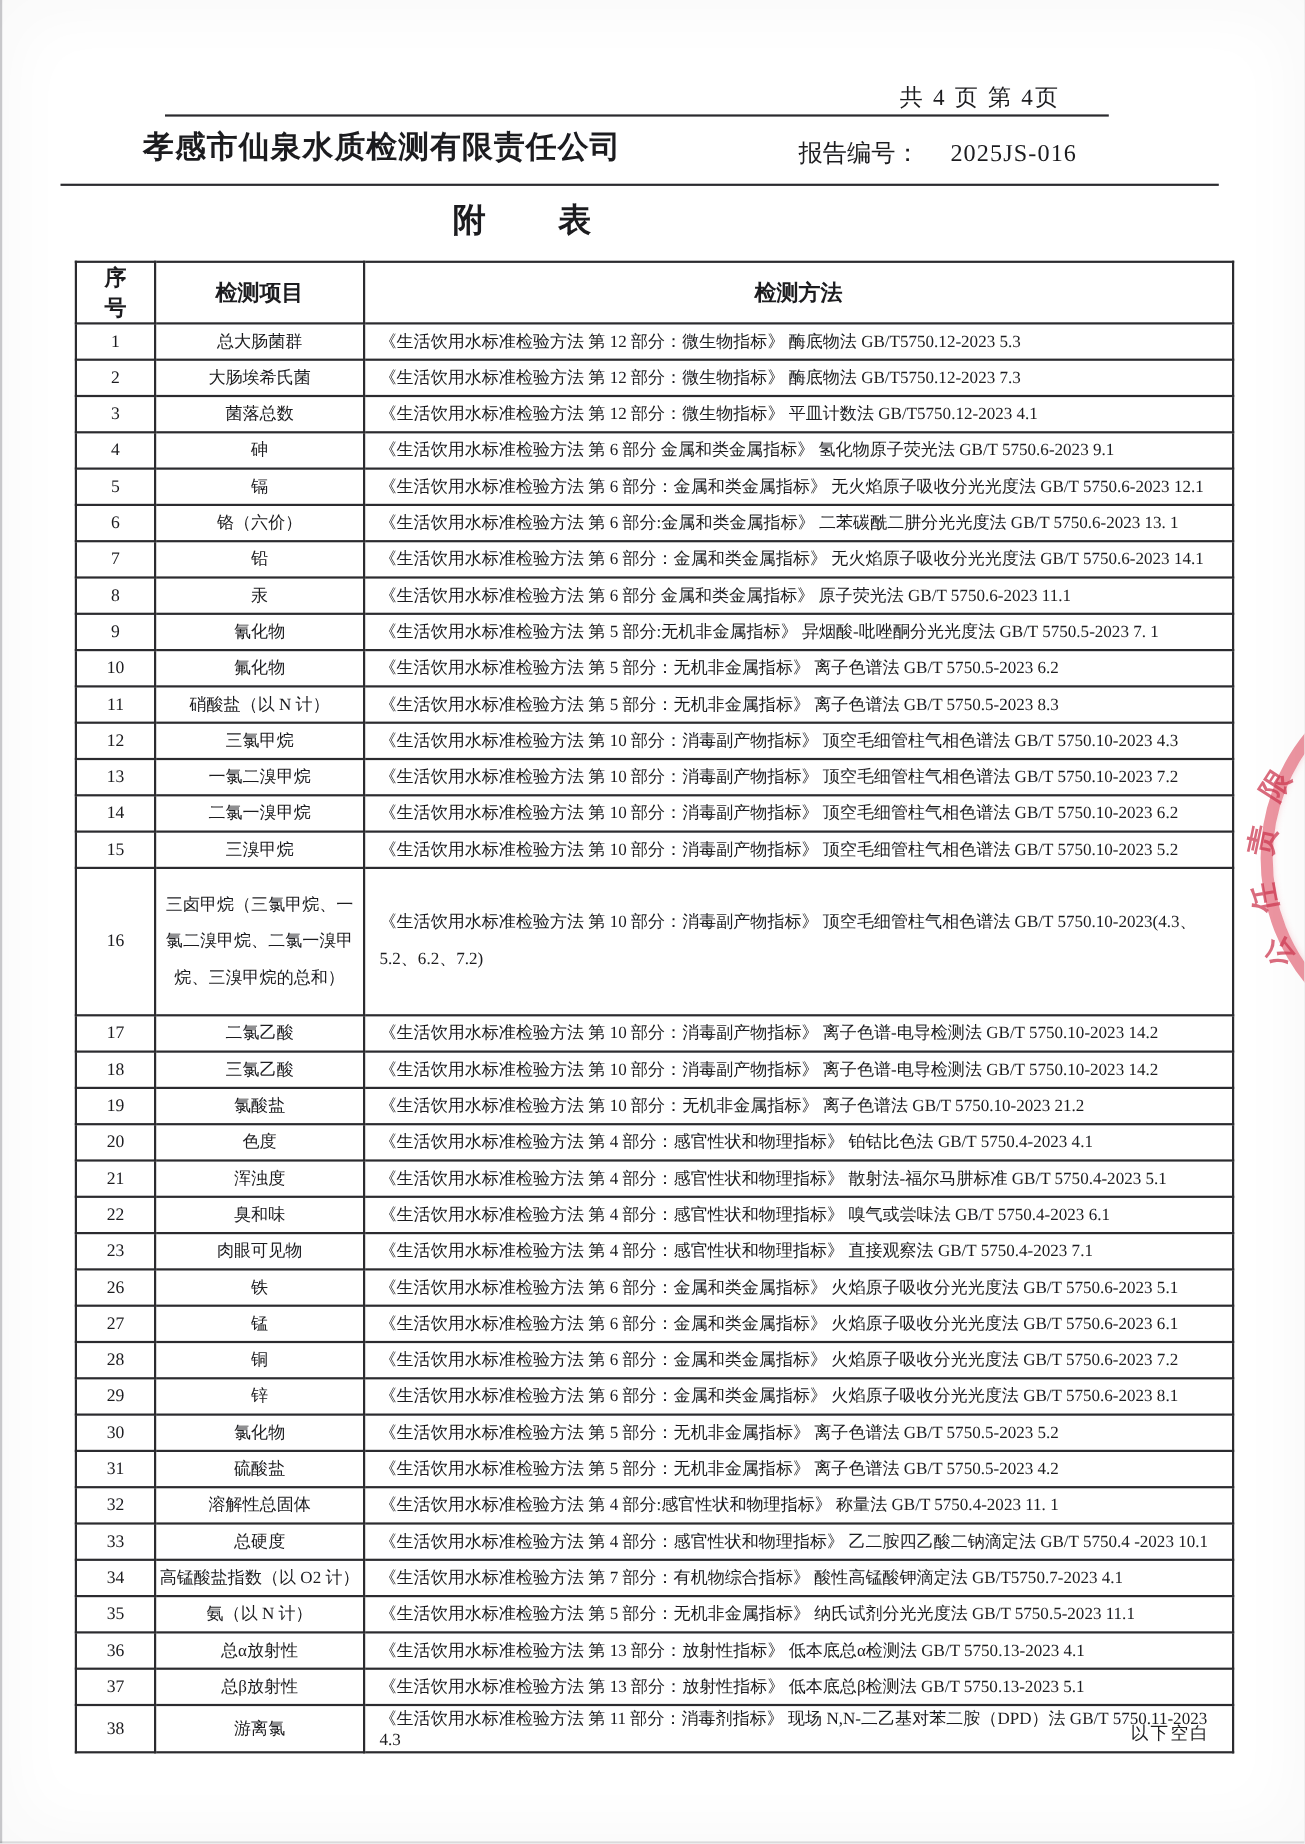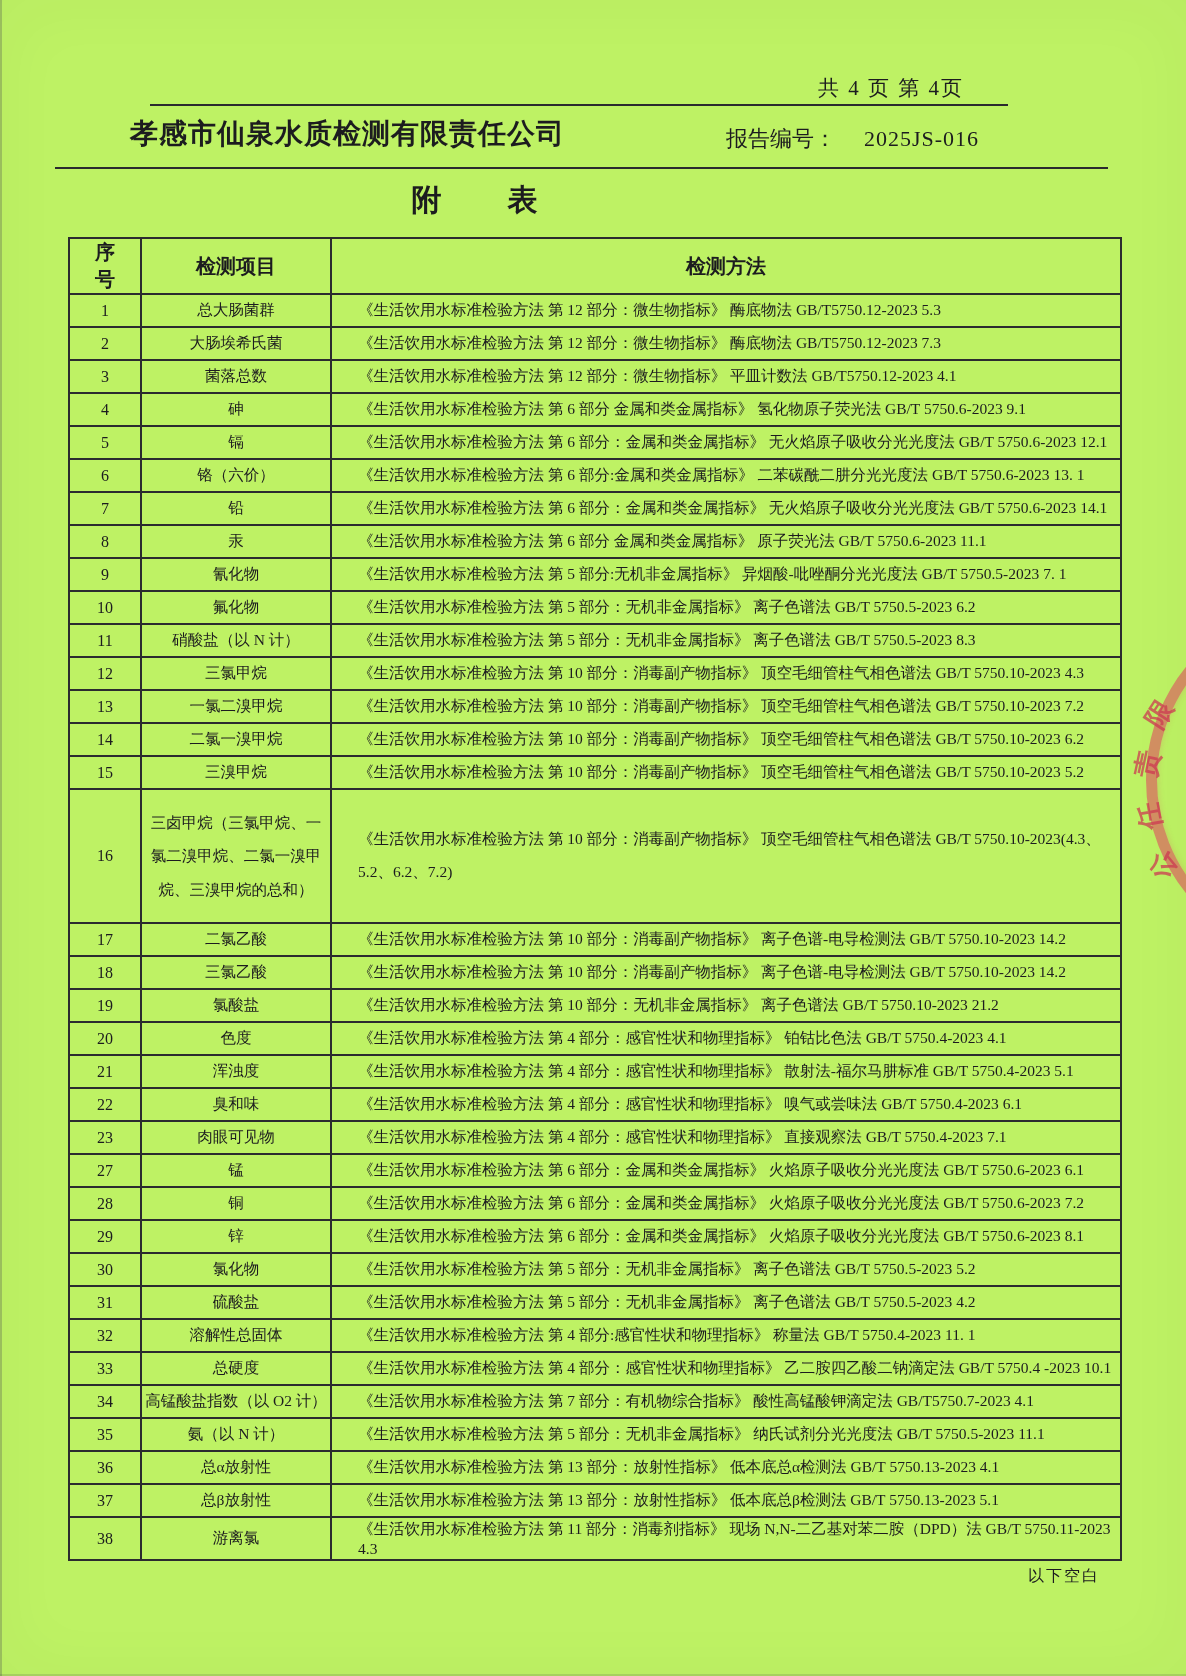--- a/index.html
+++ b/index.html
@@ -1,18 +1,18 @@
 <!DOCTYPE html>
 <html><head>
 <meta charset="utf-8">
 <style>
   html,body { margin:0; padding:0; background:#e9e9ec; }
   .page {
     position:relative; width:1186px; height:1676px; margin:0 auto;
-    background:#bef264; color:#1c1c1f; overflow:hidden;
+    background:#ffffff; color:#1c1c1f; overflow:hidden;
     font-family:"Liberation Serif","DejaVu Serif",serif;
     box-shadow: inset 0 0 70px rgba(40,40,60,0.04);
   }
   .edge-left  { position:absolute; left:0; top:0; width:2px; height:100%; background:rgba(70,70,80,0.28); }
   .edge-bottom{ position:absolute; left:0; bottom:0; width:100%; height:2px; background:rgba(70,70,80,0.18); }
 
   .page-info { position:absolute; top:74px; left:818px; font-size:21px; letter-spacing:2px; }
   .rule-top  { position:absolute; top:104px; left:150px; width:858px; height:2px; background:#2a2a2e; }
   .company-name {
     position:absolute; top:115px; left:130px; font-size:28px; font-weight:bold;
@@ -27,21 +27,21 @@
   }
 
   table.methods {
     position:absolute; top:237px; left:68px; width:1054px;
     border-collapse:collapse; table-layout:fixed;
   }
   .methods th, .methods td { border:2px solid #2b2b2f; }
   .methods th { height:38px; font-size:20px; font-weight:600; text-align:center; padding:0 16px; }
   .methods td { height:29px; font-size:16px; text-align:center; padding:1px 3px; }
   .methods td.col-item { font-size:15.5px;margin-top:35px; }
-  .methods td.col-method { text-align:left; padding-left:26px; padding-right:6px; font-size:15.5px; }
+  .methods td.col-method { text-align:left; padding-left:13px; padding-right:6px; font-size:15.5px; }
   .methods tr.tall td { height:100px; }
   .methods tr.tall td.col-item { line-height:2.15; padding:16px 8px; }
   .methods tr.tall td.col-method { line-height:2.1; }
 
   .footer-note {
     position:absolute; top:1566px; left:0; width:1100px; text-align:right;
     font-size:16px; letter-spacing:2px;
   }
 
   .seal { position:absolute; left:1146px; top:600px; width:360px; height:360px; pointer-events:none; }
@@ -200,20 +200,25 @@
           <td class="col-no">22</td>
           <td class="col-item">臭和味</td>
           <td class="col-method">《生活饮用水标准检验方法 第 4 部分：感官性状和物理指标》 嗅气或尝味法 GB/T 5750.4-2023 6.1</td>
         </tr>
         <tr>
           <td class="col-no">23</td>
           <td class="col-item">肉眼可见物</td>
           <td class="col-method">《生活饮用水标准检验方法 第 4 部分：感官性状和物理指标》 直接观察法 GB/T 5750.4-2023 7.1</td>
         </tr>
         <tr>
+          <td class="col-no">26</td>
+          <td class="col-item">铁</td>
+          <td class="col-method">《生活饮用水标准检验方法 第 6 部分：金属和类金属指标》 火焰原子吸收分光光度法  GB/T 5750.6-2023 5.1</td>
+        </tr>
+        <tr>
           <td class="col-no">27</td>
           <td class="col-item">锰</td>
           <td class="col-method">《生活饮用水标准检验方法 第 6 部分：金属和类金属指标》 火焰原子吸收分光光度法 GB/T 5750.6-2023 6.1</td>
         </tr>
         <tr>
           <td class="col-no">28</td>
           <td class="col-item">铜</td>
           <td class="col-method">《生活饮用水标准检验方法 第 6 部分：金属和类金属指标》 火焰原子吸收分光光度法 GB/T 5750.6-2023 7.2</td>
         </tr>
         <tr>

